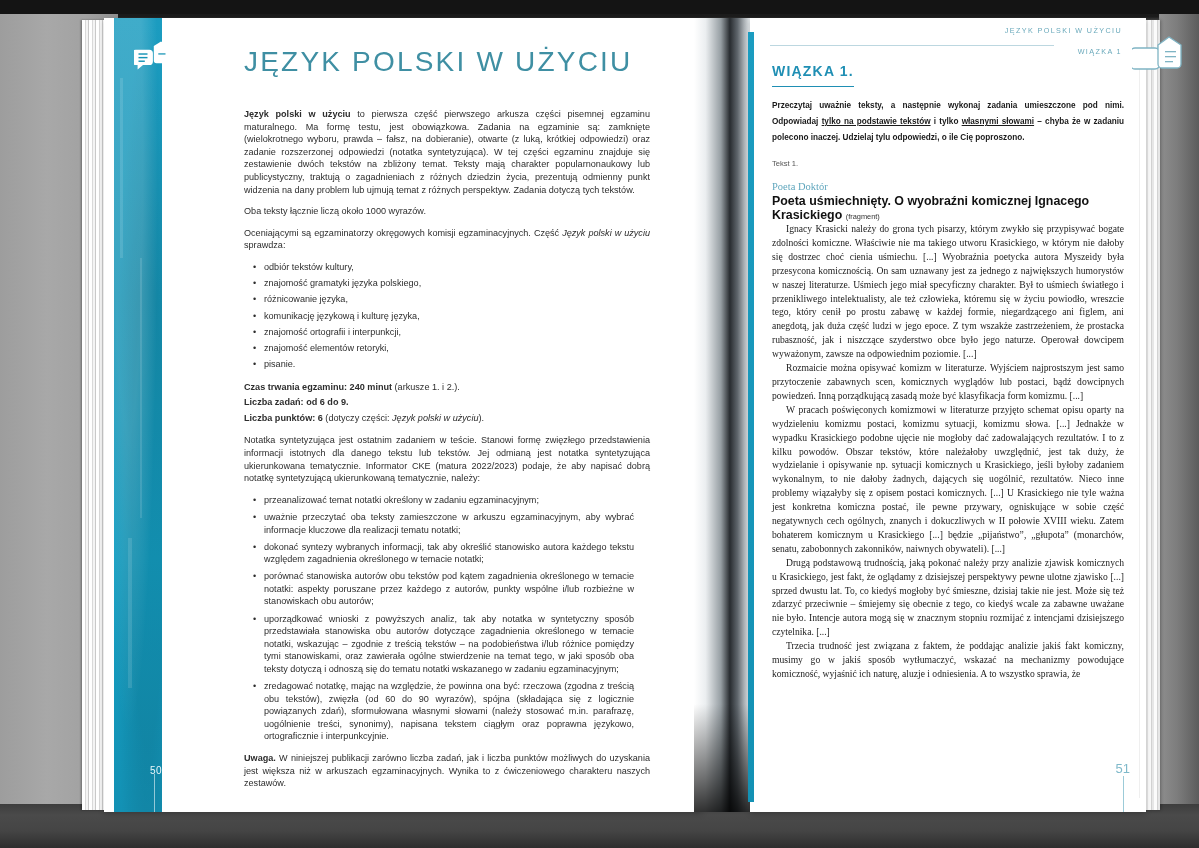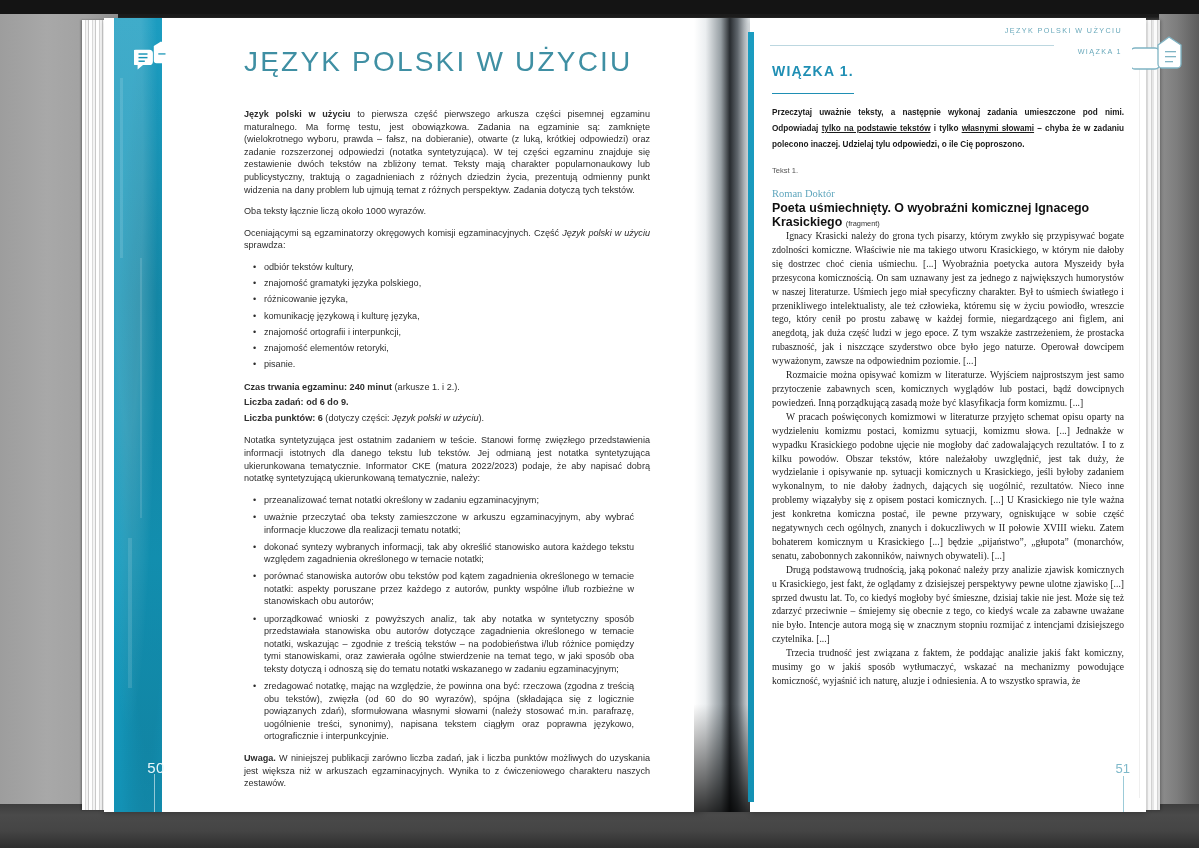--- a/index.html
+++ b/index.html
@@ -60,21 +60,21 @@
       linear-gradient(180deg,#1b9cc0 0%,#1694b6 35%,#149ec2 68%,#1391b4 100%);
   }
   .teal-band .crease{
     position:absolute;background:rgba(255,255,255,.12);
   }
   .band-icon{
     position:absolute;left:20px;top:22px;width:36px;height:32px;
   }
   .pagenum-left{
     position:absolute;left:18px;bottom:36px;width:48px;text-align:center;
-    color:#eaf7fb;font-size:15px;letter-spacing:.5px;margin-top:40px;
+    color:#eaf7fb;font-size:10px;letter-spacing:.5px;margin-top:40px;
   }
   .left-rule{
     position:absolute;left:40px;bottom:0;width:1px;height:38px;background:rgba(255,255,255,.55);
   }
 
   .lp-content{
     position:absolute;left:140px;top:28px;width:406px;
   }
   .lp-title{
     font-family:"Liberation Sans", sans-serif;
@@ -139,21 +139,21 @@
     position:absolute;right:-62px;top:8px;width:52px;height:46px;
   }
   .rp-rule{
     position:absolute;left:20px;top:27px;width:284px;height:1px;background:#bcd7e0;
   }
   .rp-content{
     position:absolute;left:22px;top:44px;width:352px;
   }
   .wiazka{
     font-size:14px;font-weight:700;color:#1f8fb4;letter-spacing:1.2px;
-    border-bottom:1.6px solid #1f8fb4;display:inline-block;padding-bottom:14px;
+    border-bottom:1.6px solid #1f8fb4;display:inline-block;padding-bottom:7px;
     margin:0 0 11px 0;
   }
   .instr{
     font-size:8.2px;line-height:16px;color:#1a1a1a;font-weight:700;
     text-align:justify;margin:0 0 13px 0;
   }
   .instr u{text-decoration:underline;}
   .tekst-label{
     font-size:7.6px;color:#555;margin:0 0 13px 0;
   }
@@ -279,21 +279,21 @@
     <div class="rp-rule"></div>
 
     <div class="rp-content">
 
       <div class="wiazka">WIĄZKA  1.</div>
 
       <p class="instr"><span>Przeczytaj uważnie teksty, a następnie wykonaj zadania umieszczone pod nimi. Odpowiadaj </span><u>tylko na podstawie tekstów</u><span> i tylko </span><u>własnymi słowami</u><span> – chyba że w zadaniu polecono inaczej. Udzielaj tylu odpowiedzi, o ile Cię poproszono.</span></p>
 
       <div class="tekst-label">Tekst 1.</div>
 
-      <div class="author">Roman Doktór</div>
+      <div class="author">Poeta Doktór</div>
 
       <h2 class="art-title"><span>Poeta uśmiechnięty. O wyobraźni komicznej Ignacego Krasickiego</span> <span class="frag">(fragment)</span></h2>
 
       <div class="article">
         <p>Ignacy Krasicki należy do grona tych pisarzy, którym zwykło się przypisywać bogate zdolności komiczne. Właściwie nie ma takiego utworu Krasickiego, w którym nie dałoby się dostrzec choć cienia uśmiechu. [...] Wyobraźnia poetycka autora Myszeidy była przesycona komicznością. On sam uznawany jest za jednego z największych humorystów w naszej literaturze. Uśmiech jego miał specyficzny charakter. Był to uśmiech światłego i przenikliwego intelektualisty, ale też człowieka, któremu się w życiu powiodło, wreszcie tego, który cenił po prostu zabawę w każdej formie, niegardzącego ani figlem, ani anegdotą, jak duża część ludzi w jego epoce. Z tym wszakże zastrzeżeniem, że prostacka rubaszność, jak i niszczące szyderstwo obce było jego naturze. Operował dowcipem wyważonym, zawsze na odpowiednim poziomie. [...]</p>
         <p>Rozmaicie można opisywać komizm w literaturze. Wyjściem najprostszym jest samo przytoczenie zabawnych scen, komicznych wyglądów lub postaci, bądź dowcipnych powiedzeń. Inną porządkującą zasadą może być klasyfikacja form komizmu. [...]</p>
         <p>W pracach poświęconych komizmowi w literaturze przyjęto schemat opisu oparty na wydzieleniu komizmu postaci, komizmu sytuacji, komizmu słowa. [...] Jednakże w wypadku Krasickiego podobne ujęcie nie mogłoby dać zadowalających rezultatów. I to z kilku powodów. Obszar tekstów, które należałoby uwzględnić, jest tak duży, że wydzielanie i opisywanie np. sytuacji komicznych u Krasickiego, jeśli byłoby zadaniem wykonalnym, to nie dałoby żadnych, dających się uogólnić, rezultatów. Nieco inne problemy wiązałyby się z opisem postaci komicznych. [...] U Krasickiego nie tyle ważna jest konkretna komiczna postać, ile pewne przywary, ogniskujące w sobie część negatywnych cech ogólnych, znanych i dokuczliwych w II połowie XVIII wieku. Zatem bohaterem komicznym u Krasickiego [...] będzie „pijaństwo”, „głupota” (monarchów, senatu, zabobonnych zakonników, naiwnych obywateli). [...]</p>
         <p>Drugą podstawową trudnością, jaką pokonać należy przy analizie zjawisk komicznych u Krasickiego, jest fakt, że oglądamy z dzisiejszej perspektywy pewne ulotne zjawisko [...] sprzed dwustu lat. To, co kiedyś mogłoby być śmieszne, dzisiaj takie nie jest. Może się też zdarzyć przeciwnie – śmiejemy się obecnie z tego, co kiedyś wcale za zabawne uważane nie było. Intencje autora mogą się w znacznym stopniu rozmijać z intencjami dzisiejszego czytelnika. [...]</p>
         <p>Trzecia trudność jest związana z faktem, że poddając analizie jakiś fakt komiczny, musimy go w jakiś sposób wytłumaczyć, wskazać na mechanizmy powodujące komiczność, wyjaśnić ich naturę, aluzje i odniesienia. A to wszystko sprawia, że</p>
       </div>

